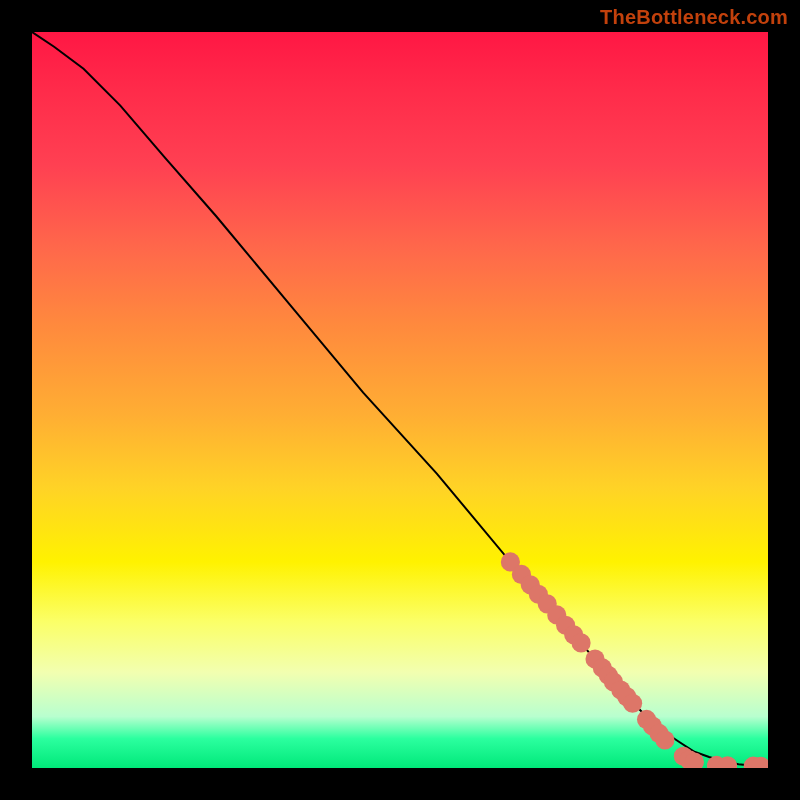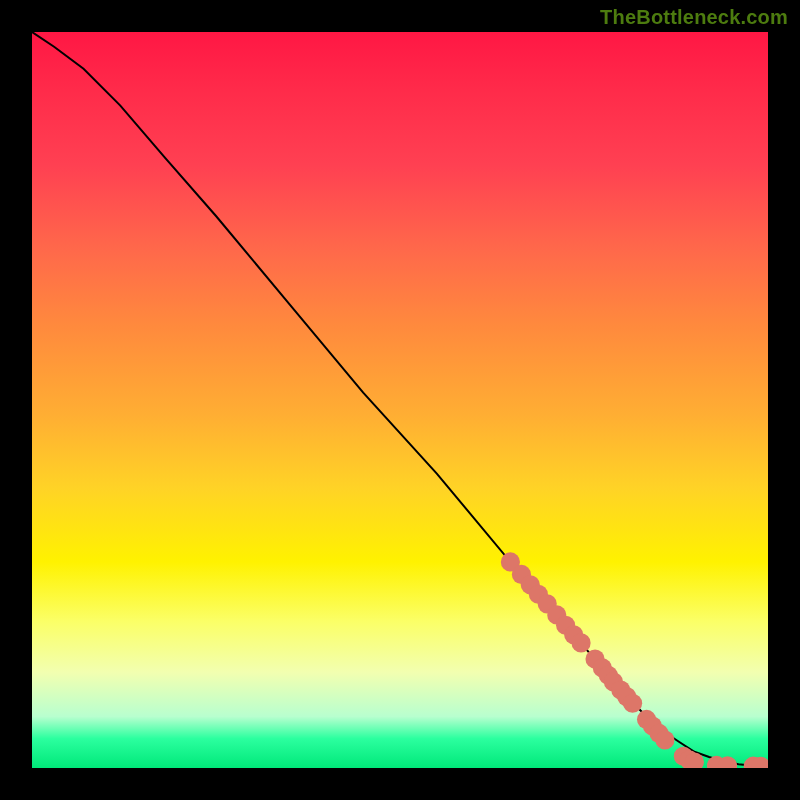--- a/index.html
+++ b/index.html
@@ -44,21 +44,21 @@
       #f2ffb0 87%,
       #b8ffcf 93%,
       #2bff9f 96%,
       #00e879 100%
     );
   }
   .watermark {
     position: absolute;
     top: 6px;
     right: 12px;
-    color: #4d7c0f;
+    color: #c2410c;
     font-size: 20px;
     font-weight: 600;
     letter-spacing: 0.2px;
     user-select: none;
   }
   svg.overlay {
     position: absolute;
     inset: 0;
   }
 </style>

